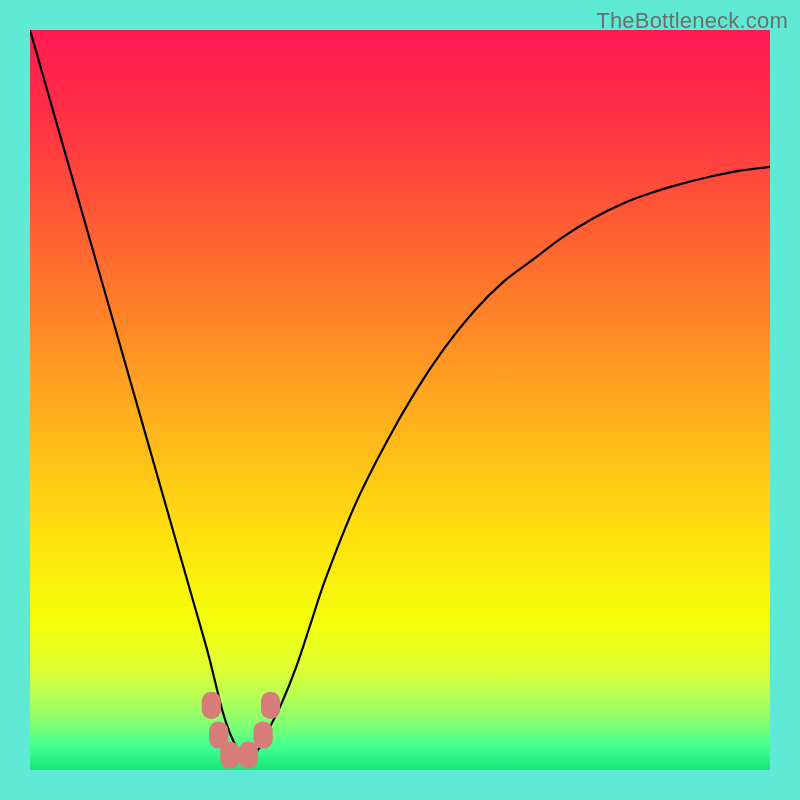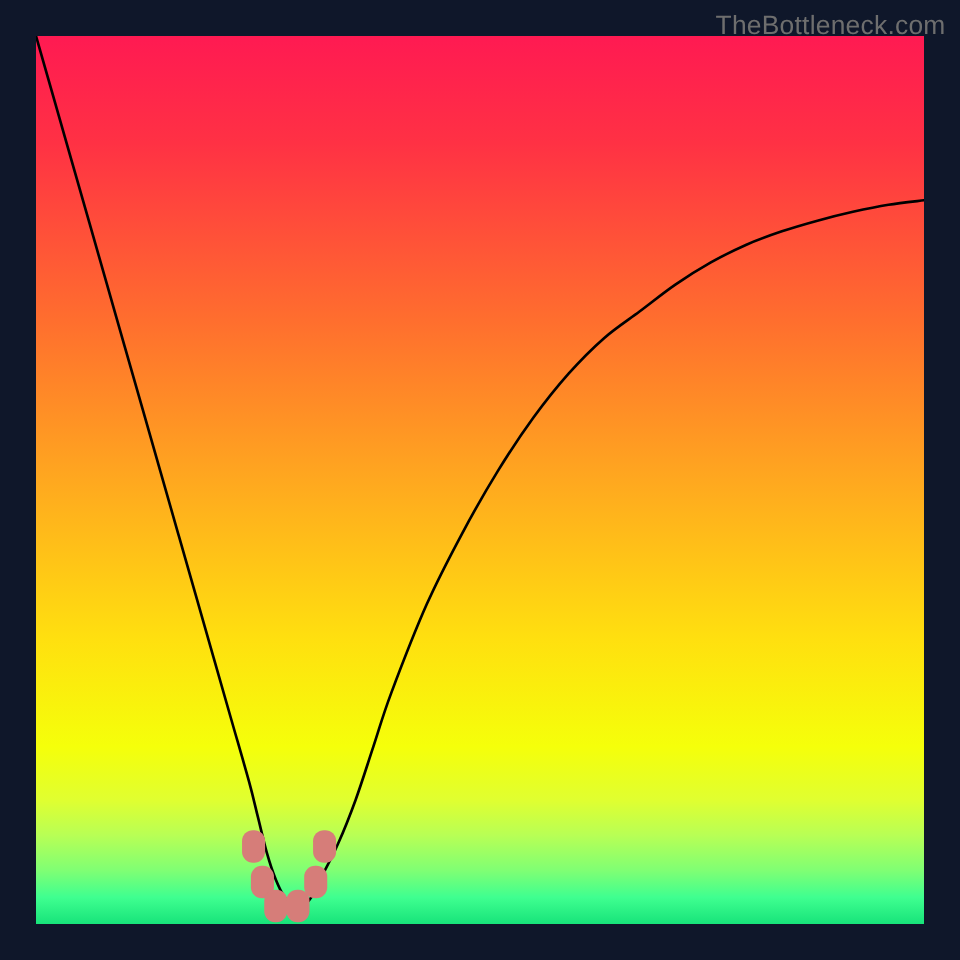--- a/index.html
+++ b/index.html
@@ -1,20 +1,20 @@
 <!DOCTYPE html>
 <html><head>
 <meta charset="utf-8">
 <style>
   * { margin: 0; padding: 0; box-sizing: border-box; }
   html, body { width: 800px; height: 800px; background: #000; overflow: hidden; }
   .frame {
     width: 800px;
     height: 800px;
-    background: #0f172a;
+    background: #5eead4;
     position: relative;
   }
   .plot-area {
     position: absolute;
     left: 30px;
     top: 30px;
     width: 740px;
     height: 740px;
   }
   .watermark {

